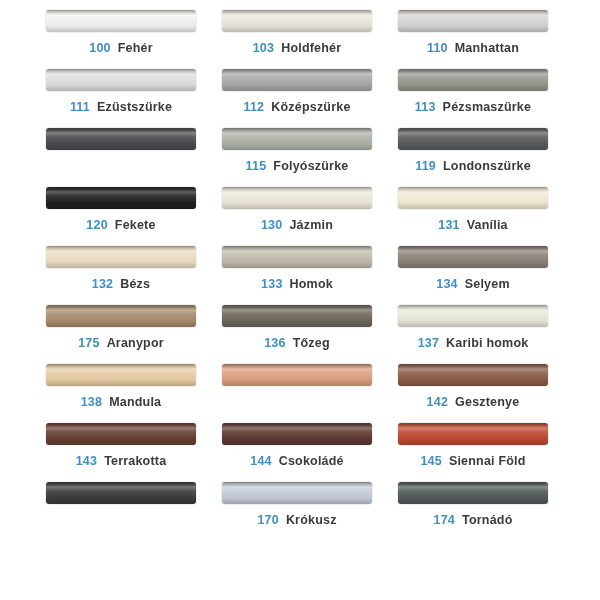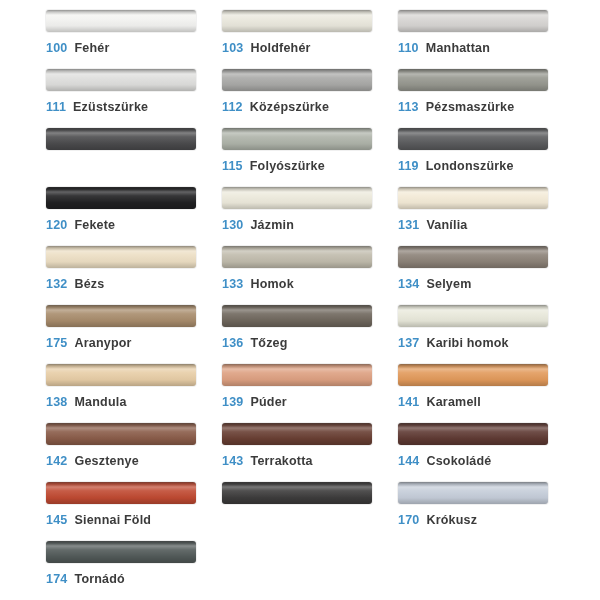--- a/index.html
+++ b/index.html
@@ -18,20 +18,21 @@
     padding: 10px 0 0 46px;
   }
   .grid {
     display: grid;
     grid-template-columns: 150px 150px 150px;
     column-gap: 26px;
     grid-auto-rows: 59px;
   }
   .cell {
     display: block;
+    text-align: center;
   }
   .bar {
     height: 22px;
     border-radius: 3px;
     background-image: linear-gradient(
       180deg,
       rgba(50,50,50,0.50) 0px,
       rgba(50,50,50,0.22) 2px,
       rgba(255,255,255,0.30) 5px,
       rgba(255,255,255,0.10) 40%,
@@ -187,31 +188,22 @@
 
   <div class="cell">
     <div class="bar" style="background-color: rgb(231, 205, 166);"></div>
     <div class="label">
       <span class="code">138</span><span class="name">Mandula</span>
     </div>
   </div>
 
   <div class="cell">
     <div class="bar" style="background-color: rgb(221, 160, 129);"></div>
-    <div class="label">
-      <span class="code">139</span><span class="name">Púder</span>
-    </div>
-  </div>
-
-  <div class="cell">
-    <div class="bar" style="background-color: rgb(226, 154, 91);"></div>
-    <div class="label">
-      <span class="code">141</span><span class="name">Karamell</span>
-    </div>
-  </div>
+  </div>
+
 
   <div class="cell">
     <div class="bar" style="background-color: rgb(138, 92, 73);"></div>
     <div class="label">
       <span class="code">142</span><span class="name">Gesztenye</span>
     </div>
   </div>
 
   <div class="cell">
     <div class="bar" style="background-color: rgb(105, 63, 51);"></div>

